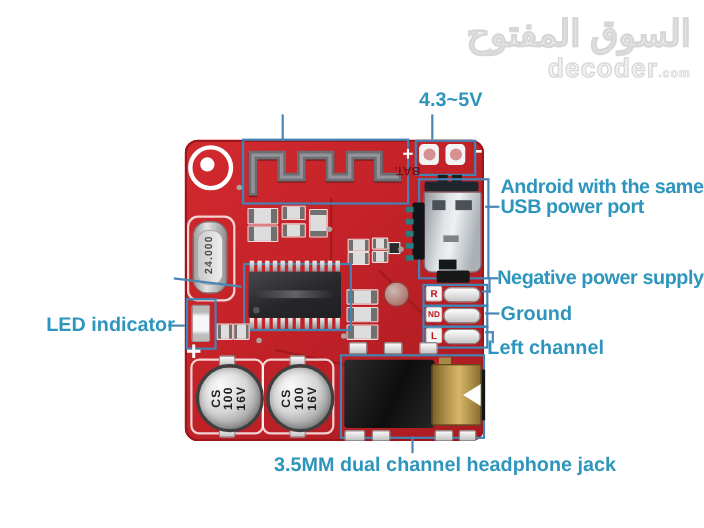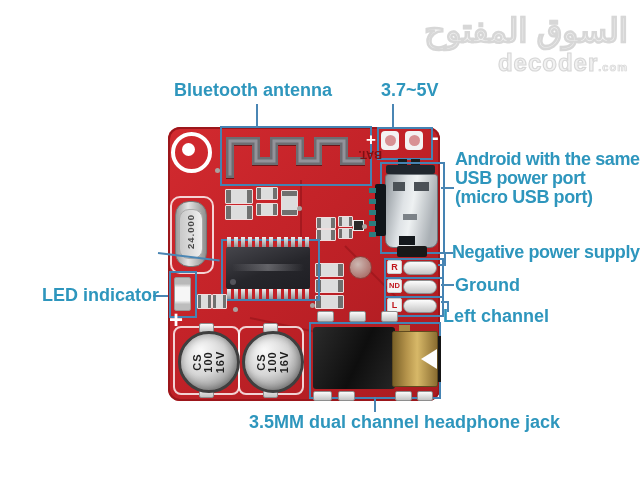--- a/index.html
+++ b/index.html
@@ -209,26 +209,24 @@
   <div class="cline" style="left:444px;top:252px;width:9px;height:2px;"></div>
   <div class="cline" style="left:444px;top:252px;width:2px;height:14px;"></div>
   <div class="cline" style="left:438px;top:264px;width:8px;height:2px;"></div>
   <div class="cline" style="left:441px;top:284px;width:13px;height:2px;"></div>
   <div class="cline" style="left:441px;top:301px;width:8px;height:2px;"></div>
   <div class="cline" style="left:447px;top:301px;width:2px;height:11px;"></div>
   <div class="cline" style="left:158px;top:252px;width:62px;height:2px;transform:rotate(7deg);transform-origin:left center;"></div>
   <div class="cline" style="left:153px;top:295px;width:15px;height:2px;"></div>
   <div class="cline" style="left:374px;top:397px;width:2px;height:15px;"></div>
 
-  <div class="lbl" style="left:174px;top:81px;">Bluetooth antenna</div>
-  <div class="lbl" style="left:381px;top:81px;">3.7~5V</div>
-  <div class="lbl" style="left:455px;top:150px;letter-spacing:-0.4px;">
+  <div class="lbl" style="left:381px;top:81px;">4.3~5V</div>
+  <div class="lbl" style="left:455px;top:160px;letter-spacing:-0.4px;">
     <div>Android with the same</div>
     <div>USB power port</div>
-    <div>(micro USB port)</div>
   </div>
   <div class="lbl" style="left:452px;top:243px;letter-spacing:-0.4px;">Negative power supply</div>
   <div class="lbl" style="left:455px;top:276px;">Ground</div>
   <div class="lbl" style="left:443px;top:307px;">Left channel</div>
   <div class="lbl" style="left:8px;top:238px;font-size:17px;line-height:19px;">
   </div>
   <div class="lbl" style="left:42px;top:286px;">LED indicator</div>
   <div class="lbl" style="left:249px;top:413px;">3.5MM dual channel headphone jack</div>
 
 </div>

